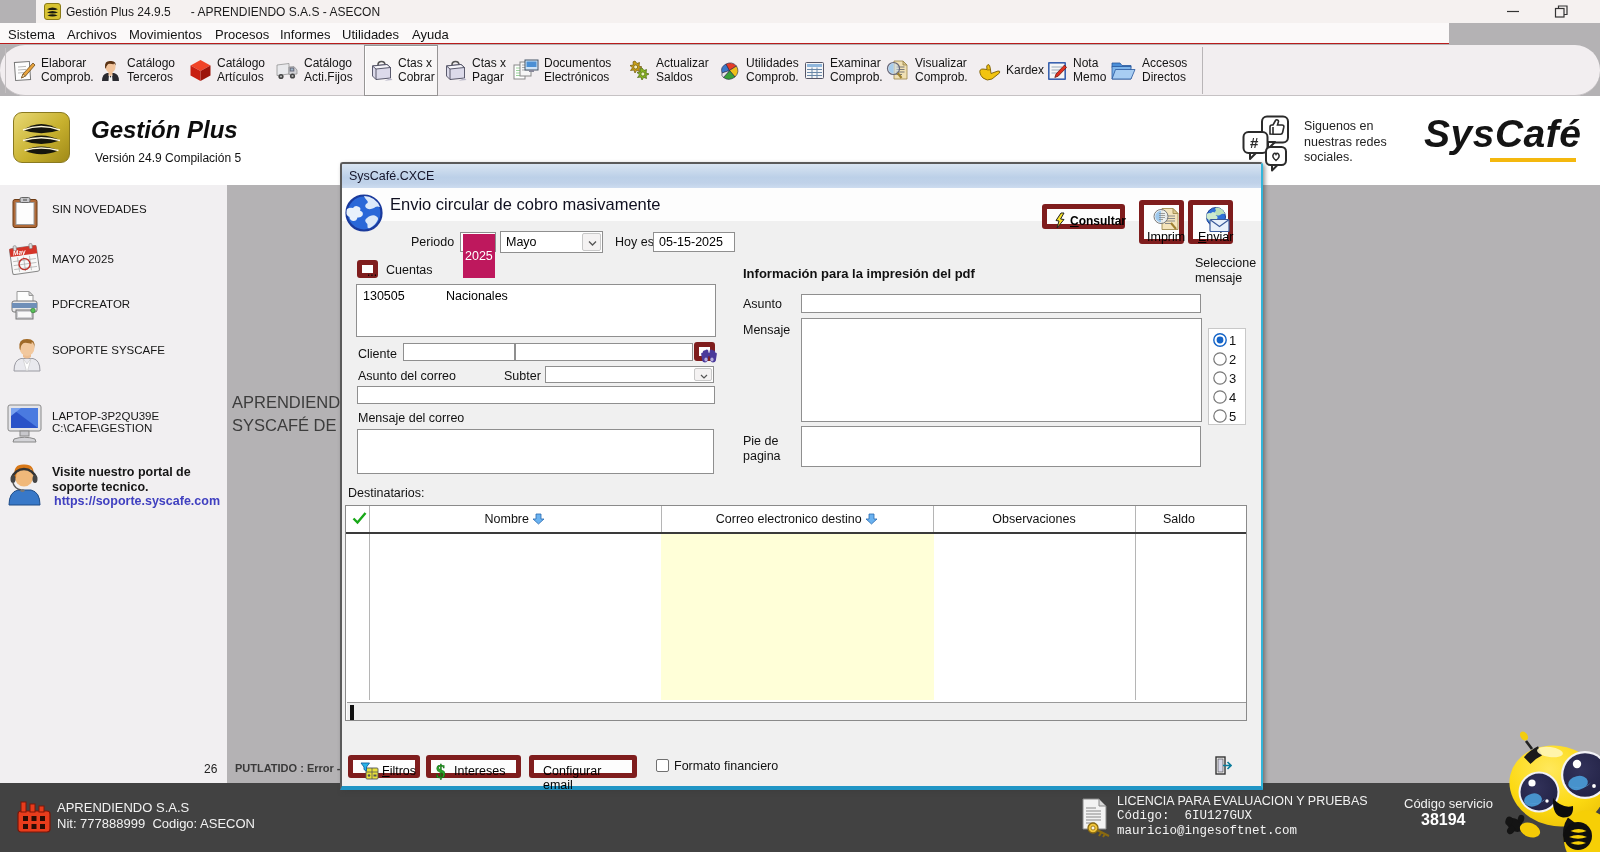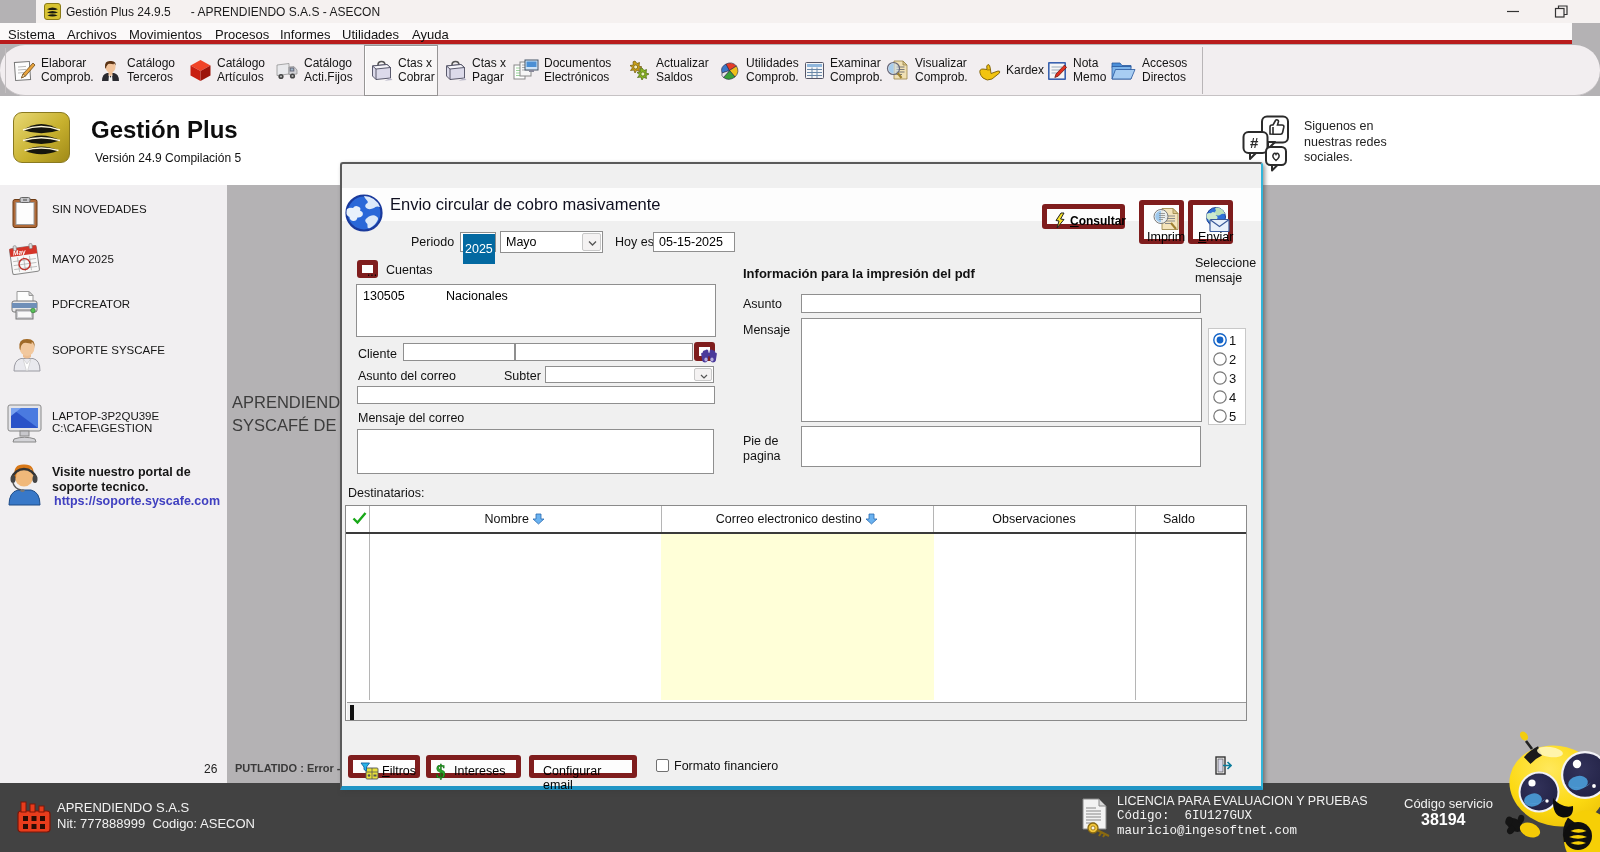--- a/index.html
+++ b/index.html
@@ -3,31 +3,31 @@
 <meta charset="utf-8">
 <style>
 * { margin:0; padding:0; box-sizing:border-box; }
 html,body { width:1600px; height:852px; overflow:hidden; font-family:"Liberation Sans",sans-serif; }
 body { position:relative; background:#b4b2b4; }
 .abs { position:absolute; }
 
 
 #titlebar { left:0; top:0; width:1600px; height:23px; background:#f5f1f0;margin-left:36px; }
 #titlebar .ttxt { position:absolute; left:30px; top:5px; font-size:12px; color:#1b1b1b; white-space:pre; }
-#menubar { left:0; top:23px; width:1572px; height:21px; background:#fbf9f9; border-bottom:4px solid #b91c1c;text-decoration:underline; }
+#menubar { left:0; top:23px; width:1449px; height:21px; background:#fbf9f9; border-bottom:1px solid #b91c1c;text-decoration:underline; }
 .mitem { position:absolute; top:4px; font-size:13px; color:#131313; }
 #toolbar { left:0; top:45px; width:1600px; height:51px; background:#f2eef0; border-bottom:1px solid #c6c2c4;border-radius:25px; }
 .titem { position:absolute; display:flex; align-items:center; height:51px; top:0; }
 .tlabel { font-size:12px; color:#141414; line-height:13.5px; margin-left:5px; white-space:pre; }
 #tsep { position:absolute; left:1202px; top:2px; width:1px; height:47px; background:#b9b5b7; }
 
 
 #header { left:0; top:96px; width:1600px; height:89px; background:#ffffff; }
 #gplogo { position:absolute; left:13px; top:16px; width:57px; height:51px; border-radius:9px; background:linear-gradient(135deg,#e8d875 0%,#c8b12e 55%,#a08a18 100%); border:1px solid #8a7a20; }
-#gptitle { position:absolute; left:91px; top:20px; font-size:24px; font-weight:bold; color:#0d0d0d; letter-spacing:0px; }
+#gptitle { position:absolute; left:91px; top:20px; font-size:24px; font-weight:bold; font-style:italic; color:#0d0d0d; letter-spacing:0px; }
 #gpver { position:absolute; left:95px; top:55px; font-size:12px; color:#111; }
 #signos { position:absolute; left:1304px; top:23px; font-size:12.5px; color:#222; line-height:15.5px; }
 #syscafe { position:absolute; left:1424px; top:16px; font-size:39px; font-weight:bold; font-style:italic; color:#141414; letter-spacing:0.5px; }
 #syscafe .ul { position:absolute; left:66px; top:46px; width:86px; height:4px; background:#f4b80e; }
 
 
 #sidebar { left:0; top:185px; width:227px; height:598px; background:#f1eff1; }
 .sbtext { position:absolute; left:52px; font-size:11.5px; color:#161616; }
 .sbtext2 { position:absolute; left:52px; font-size:12.5px; font-weight:bold; color:#161616; line-height:15px; }
 #sblink { position:absolute; left:54px; top:494px; font-size:12.5px; font-weight:bold; color:#4040c0; }
@@ -298,20 +298,21 @@
         <path d="M8 38 l0 6 l6 -6 z" stroke-linejoin="round"></path>
       </g>
       <text x="8" y="33" font-family="Liberation Sans" font-size="15" font-weight="bold" fill="#2b2b2b">#</text>
       <g fill="#fff" stroke="#2b2b2b" stroke-width="2">
         <rect x="24" y="32" width="20" height="18" rx="4.5"></rect>
         <path d="M30 50 l0 5.5 l5.5 -5.5 z" stroke-linejoin="round"></path>
       </g>
       <path d="M34 45.5 q-4.5 -3.5 -2.6 -6.2 q1.6 -2 2.6 0 q1 -2 2.6 0 q1.9 2.7 -2.6 6.2 z" fill="none" stroke="#2b2b2b" stroke-width="1.5"></path>
     </svg>
   <div id="signos">Siguenos en<br>nuestras redes<br>sociales.</div>
+  <div id="syscafe">SysCafé<span class="ul"></span></div>
 </div>
 <div class="abs" id="sidebar"></div>
 <svg class="abs" style="left:12px;top:197px" width="26" height="31" viewBox="0 0 26 31">
     <rect x="1" y="2.5" width="24" height="28" rx="2" fill="#b06a38" stroke="#6b3a14"></rect>
     <rect x="4" y="5.5" width="18" height="22" fill="#fdfdfd" stroke="#999"></rect>
     <rect x="8" y="0.5" width="10" height="5" rx="1.5" fill="#c8c8cc" stroke="#666"></rect>
     <rect x="11" y="1.8" width="4" height="2.2" fill="#888"></rect>
   </svg>
 <svg class="abs" style="left:8px;top:243px" width="34" height="34" viewBox="0 0 34 34">
     <g transform="rotate(-8 17 17)">
@@ -456,32 +457,35 @@
   <circle cx="81" cy="110" r="14" fill="#0e0e0e"></circle>
   <g fill="#f6cf06">
       <path d="M73.5 105 q8 -4 16 0 q-8 3.5 -16 0 z"></path>
       <path d="M72 111 q9 -4 18 0 q-9 3.5 -18 0 z"></path>
       <path d="M73.5 117 q8 -3.5 15.5 0 q-8 3.5 -15.5 0 z"></path>
     </g>
   <path d="M56 72 q9 11 20 8 q1 12 -10 11.5 q-11 -1.5 -10 -19.5 z" fill="#0c0c0c"></path>
 </svg>
 
 <div class="abs" id="dlg">
+  <div id="dlgtitle">
+      <span>SysCafé.CXCE</span>
+    </div>
   <div id="dlgwhite"></div>
   <svg style="position:absolute;left:3px;top:30px" width="38" height="38" viewBox="0 0 38 38">
       <circle cx="19" cy="19" r="17.5" fill="#2a68d8" stroke="#1a3a9c" stroke-width="2.2"></circle>
       <path d="M19 2 a17 17 0 0 1 16 11 q-4 -1.5 -6 1 q-4 2 -7 0.5 q-3 -2 -1 -4.5 q3 -1.5 1 -3.5 q-2.5 -2.5 -3 -4.5 z" fill="#ddeafa"></path>
       <path d="M2 15 q3 -2 6 -1 q2 -3 5 -1.5 q3.5 1 2 4 q4 1.5 2.5 5 q-1.5 2.5 -5 2 q-1 4 -4.5 3.5 q-3.5 -0.8 -3.5 -4 q-2.5 -1 -3 -3 q-0.3 -3 0.5 -5 z" fill="#e8f1fb"></path>
       <path d="M25 22 q4 -1.5 6.5 0.5 q2.5 1.5 1 4 q-2.5 5 -7.5 7.5 q-3 1 -2.5 -2 q0.5 -2.5 -1.5 -3.5 q-2 -2.5 1 -4.5 q1.5 -1.5 3 -2 z" fill="#dce9f8"></path>
     </svg>
   <div id="dlghead">Envio circular de cobro masivamente</div>
 
   <span class="lbl" style="left:69px;top:71px">Periodo</span>
   <div class="inp" style="left:118px;top:68px;width:36px;height:20px">
-      <span style="position:absolute;left:2px;top:1px;background:#0369a1;color:#fff;font-size:12.5px;padding:8px 2px">2025</span>
+      <span style="position:absolute;left:2px;top:1px;background:#be185d;color:#fff;font-size:12.5px;padding:15px 2px">2025</span>
     </div>
   <div class="inp" style="left:158px;top:67px;width:103px;height:22px">
       <span style="position:absolute;left:5px;top:3px;font-size:12.5px">Mayo</span>
       <span class="combo-arrow" style="position:absolute;right:1px;top:1px;width:19px;height:18px;background:#f4f2f2;border:1px solid #c8c8c8;border-radius:2px"><svg width="19" height="18" viewBox="0 0 19 18">
           <path d="M6 7.5 L9.5 11 L13 7.5" fill="none" stroke="#555" stroke-width="1.3"></path>
         </svg></span>
     </div>
   <span class="lbl" style="left:273px;top:71px">Hoy es</span>
   <div class="inp" style="left:311px;top:68px;width:82px;height:20px">
       <span style="position:absolute;left:5px;top:2px;font-size:12.5px">05-15-2025</span>

